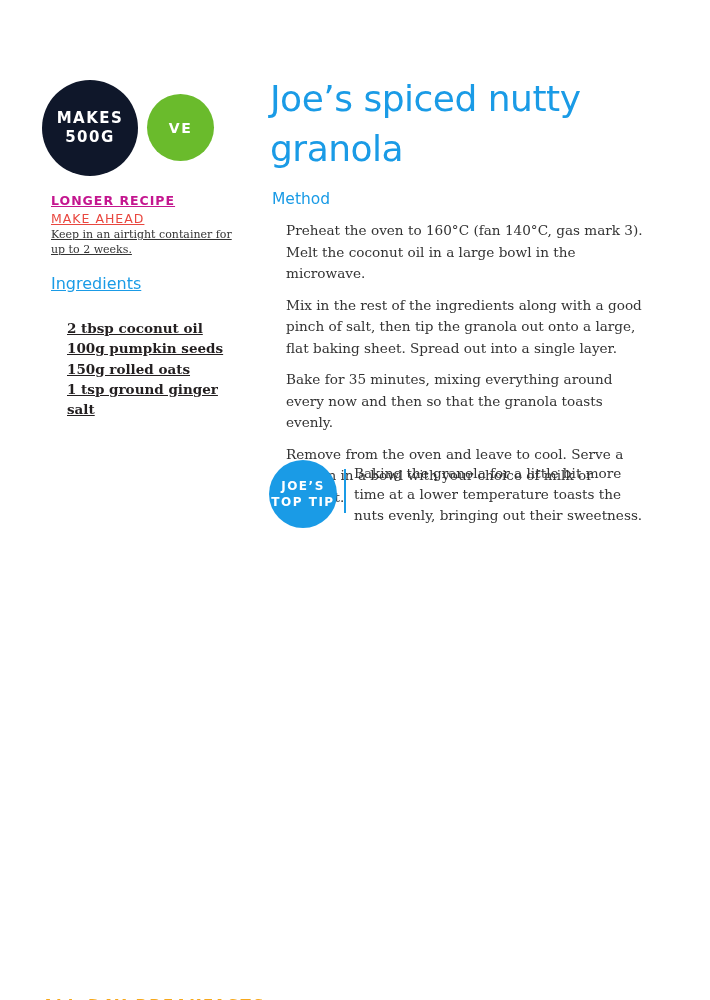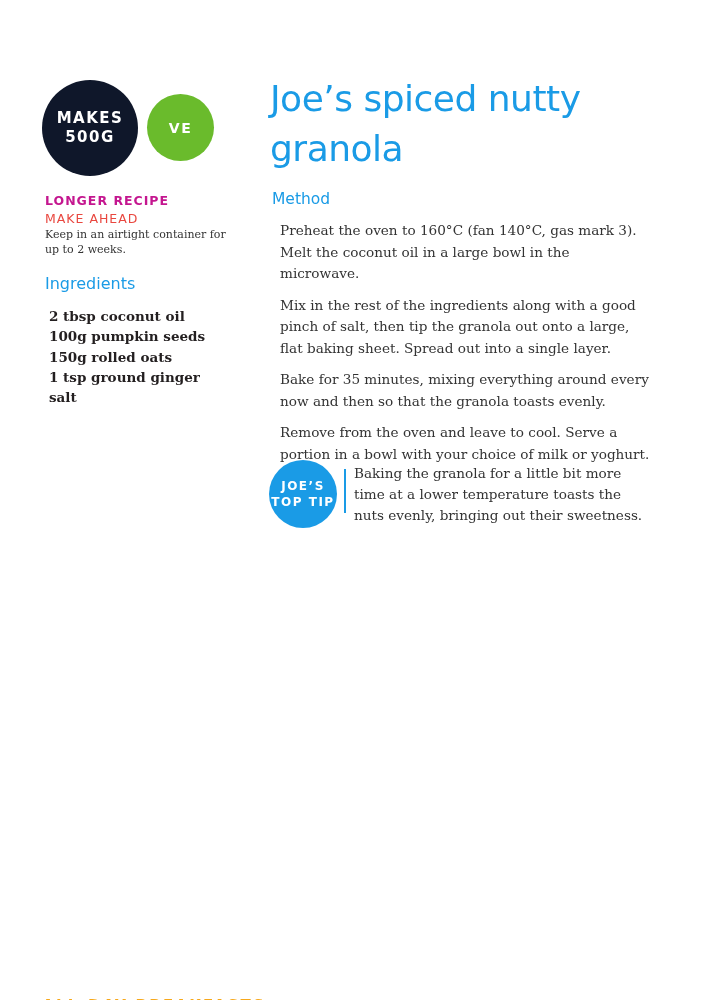--- a/index.html
+++ b/index.html
@@ -7,35 +7,35 @@
       width: 710px; height: 1000px; background: #ffffff; position: relative; overflow: hidden;
       font-family: "DejaVu Serif", serif; color: #231f20;
     }
     .circle {
       position: absolute; border-radius: 50%; display: flex; align-items: center; justify-content: center;
       text-align: center; color: #ffffff; font-family: "DejaVu Sans", sans-serif; font-weight: bold;
       letter-spacing: 1.5px;
     }
     #makes { left: 42px; top: 80px; width: 96px; height: 96px; background: #0f172a; font-size: 15px; line-height: 19px; }
     #ve { left: 147px; top: 94px; width: 67px; height: 67px; background: #6abb2c; font-size: 14px; }
-    .left { position: absolute; left: 45px; }
+    .left { position: absolute; left: 51px; text-decoration: underline; }
     #longer { top: 193px; font-family: "DejaVu Sans", sans-serif; font-weight: bold; font-size: 12.5px; letter-spacing: 1px; color: #c4168f; }
     #ahead { top: 211px; font-family: "DejaVu Sans", sans-serif; font-size: 12.5px; letter-spacing: 1px; color: #e9473f; }
     #keep { top: 227px; font-size: 11px; line-height: 15px; width: 190px; color: #333; }
     #ing-head { top: 274px; font-family: "DejaVu Sans", sans-serif; font-size: 16px; color: #1a9be6; }
-    #ing-list { top: 302px; width: 200px; margin: 4px; padding: 0; list-style: none; }
+    #ing-list { top: 302px; width: 200px; margin: 16px; padding: 0; list-style: none; }
     #ing-list li { font-size: 13.5px; font-weight: bold; line-height: 20.3px; padding-left: 12px; text-indent: -12px; color: #231f20; }
     #title {
       position: absolute; left: 270px; top: 74px; width: 420px; margin: 0;
       font-family: "DejaVu Sans", sans-serif; font-weight: normal; font-size: 36px; line-height: 50px; color: #1a9be6;
       letter-spacing: -0.5px;
     }
     #method-head { position: absolute; left: 272px; top: 190px; font-family: "DejaVu Sans", sans-serif; font-size: 15.5px; color: #1a9be6; }
     #method { position: absolute; left: 272px; top: 220px; width: 380px; }
-    #method p { margin: 0 0 10px 8px; font-size: 13.6px; line-height: 21.5px; color: #333; }
+    #method p { margin: 0 0 10px 14px; font-size: 13.6px; line-height: 21.5px; color: #333; }
     #tip-circle { left: 269px; top: 460px; width: 68px; height: 68px; background: #1a9be6; font-size: 12px; line-height: 16px; }
     #tip-line { position: absolute; left: 344px; top: 469px; width: 2px; height: 44px; background: #1a9be6; }
     #tip-text { position: absolute; left: 354px; top: 463px; width: 300px; font-size: 13.6px; line-height: 21px; color: #333; }
     #footer { position: absolute; left: 18px; top: 969px; display: flex; align-items: baseline; gap: 9px; }
     #page-num { font-family: "DejaVu Sans", sans-serif; font-size: 12px; color: #333; }
     #section { font-family: "DejaVu Sans", sans-serif; font-weight: bold; font-size: 15px; letter-spacing: 2.2px; color: #f7a81b; margin-top: 28px; }
   </style>
 </head>
 <body>
 

